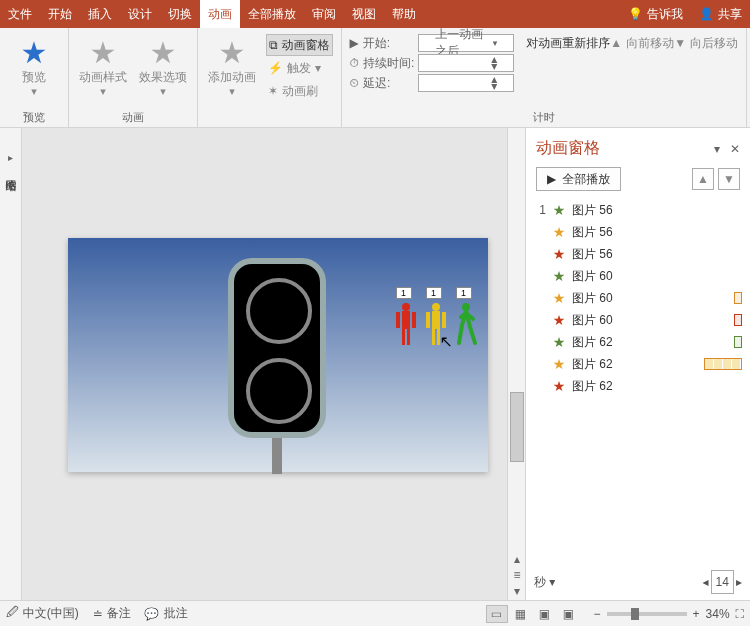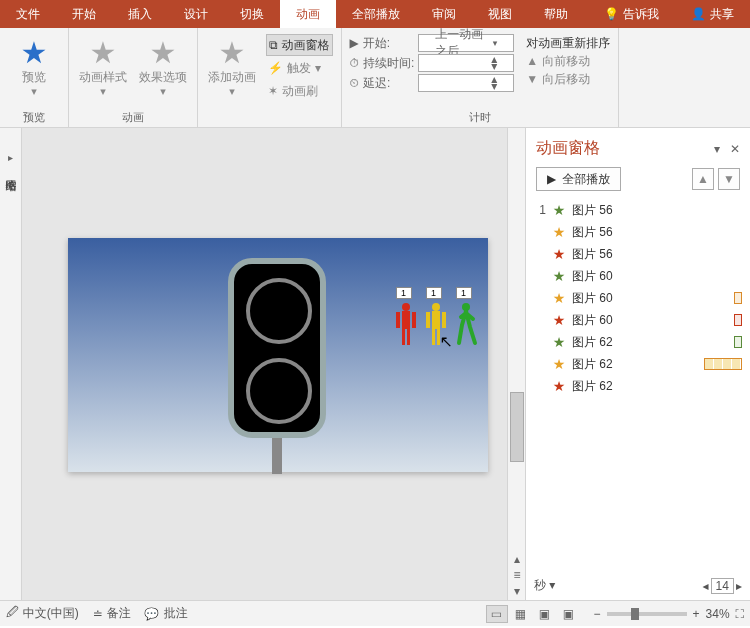--- a/index.html
+++ b/index.html
@@ -1,38 +1,38 @@
 <!DOCTYPE html>
 <html><head>
 <meta charset="utf-8">
 <style>
 *{box-sizing:border-box;margin:0;padding:0;font-family:"Microsoft YaHei",Arial,sans-serif;font-size:12px;user-select:none}
 body{width:750px;height:628px;background:#fff;overflow:hidden;position:relative}
 .titlebar{height:28px;background:#b7472a;display:flex;align-items:center;color:#fff}
-.tab{padding:0 16px;height:28px;line-height:28px;cursor:pointer}
+.tab{padding:0 8px;height:28px;line-height:28px;cursor:pointer}
 .tab.active{background:#fff;color:#b7472a}
 .share-area{margin-left:auto;display:flex;align-items:center}
 .share-area .tab{display:flex;align-items:center;gap:4px}
 .ribbon{height:100px;background:#f3f3f3;border-bottom:1px solid #d4d4d4;display:flex}
 .group{border-right:1px solid #d4d4d4;display:flex;flex-direction:column;padding:2px 8px 0}
 .group-content{flex:1;display:flex;align-items:flex-start;gap:8px;padding-top:4px}
 .group-label{text-align:center;color:#666;font-size:11px;padding:2px 0}
 .big-btn{display:flex;flex-direction:column;align-items:center;width:52px;color:#888}
 .big-btn .icon{height:36px;display:flex;align-items:center;justify-content:center;font-size:28px}
 .big-btn .lbl{font-size:11px;line-height:14px;text-align:center}
 .star{color:#aaa;font-size:30px}
 .star.blue{color:#2a6fc9}
 .small-stack{display:flex;flex-direction:column;gap:1px;font-size:11px;color:#888}
 .small-stack .row{display:flex;align-items:center;gap:4px;height:22px;padding:0 2px;white-space:nowrap}
 .small-stack .row.enabled{color:#333}
 .timing-grid{display:grid;grid-template-columns:auto 96px auto;gap:2px 4px;font-size:11px;color:#666}
 .timing-grid .field{background:#fff;border:1px solid #ababab;height:18px;padding:0 16px;display:flex;align-items:center;justify-content:space-between}
 .timing-grid .lbl{display:flex;align-items:center;gap:4px;height:18px}
 .spin{display:flex;flex-direction:column;line-height:7px;font-size:8px;color:#666}
-.reorder{display:flex;flex-direction:column;font-size:11px;color:#888}
+.reorder{display:flex;flex-direction:row;font-size:11px;color:#888}
 .reorder .hdr{color:#333}
 .reorder .row{display:flex;align-items:center;gap:4px;height:18px}
 .workspace{display:flex;height:472px;background:#e6e6e6}
 .outline-tab{width:22px;background:#f3f3f3;border-right:1px solid #d4d4d4;display:flex;flex-direction:column;align-items:center;padding-top:18px}
 .outline-tab .gl{font-size:10px;color:#666;margin-top:6px}
 .outline-tab .vtxt{writing-mode:vertical-rl;font-size:11px;color:#444;margin-top:8px}
 .canvas-area{flex:1;display:flex;justify-content:center;align-items:flex-start;padding:110px 10px 0 36px;position:relative}
 .slide-frame{width:420px;height:234px;background:linear-gradient(#3a5fa0,#d9e2ea);box-shadow:0 2px 6px rgba(0,0,0,.25);position:relative}
 .traffic{position:absolute;left:160px;top:20px}
 .tl-body{width:98px;height:180px;background:#000;border:6px solid #9aa;border-radius:24px;position:relative}
@@ -57,21 +57,21 @@
 .anim-list{flex:1;overflow:hidden;padding:0 6px}
 .anim-row{display:flex;align-items:center;gap:6px;height:22px;padding:0 2px;font-size:11px;color:#333}
 .anim-row .num{width:12px;text-align:right;color:#555}
 .anim-row .star{font-size:14px;width:14px;text-align:center}
 .anim-row .bar{margin-left:auto;height:12px;border:1px solid}
 .bar.green{width:8px;border-color:#5a8a3a;background:rgba(120,180,80,.15)}
 .bar.orange{width:8px;border-color:#d98a2a;background:rgba(230,170,80,.2)}
 .bar.red{width:8px;border-color:#c63a1a;background:rgba(210,90,60,.15)}
 .bar.grid{width:38px;border-color:#d98a2a;background:repeating-linear-gradient(90deg,#f7e7b3 0 8px,#fff 8px 9px)}
 .pane-footer{display:flex;align-items:center;gap:6px;padding:6px 8px;color:#555}
-.pane-footer .spin-field{border:1px solid #ababab;height:16px;display:flex;align-items:center;padding:0 4px;gap:6px}
+.pane-footer .spin-field{border:1px solid #ababab;height:24px;display:flex;align-items:center;padding:0 4px;gap:6px}
 .statusbar{height:26px;background:#f3f3f3;border-top:1px solid #d4d4d4;display:flex;align-items:center;padding:0 6px;color:#555;gap:14px}
 .statusbar .seg{display:flex;align-items:center;gap:4px}
 .view-btns{display:flex;gap:2px;margin-left:auto}
 .view-btns .vb{width:22px;height:18px;border:1px solid transparent;display:flex;align-items:center;justify-content:center;color:#666;font-size:12px}
 .view-btns .vb.active{background:#ddd;border-color:#bbb}
 .zoom{display:flex;align-items:center;gap:6px}
 .zoom .track{width:80px;height:4px;background:#c8c8c8;position:relative}
 .zoom .knob{position:absolute;left:24px;top:-4px;width:8px;height:12px;background:#767676}
 .star.c-green{color:#5a8a3a}.star.c-yellow{color:#e6a22a}.star.c-red{color:#c63a1a}
 </style>

